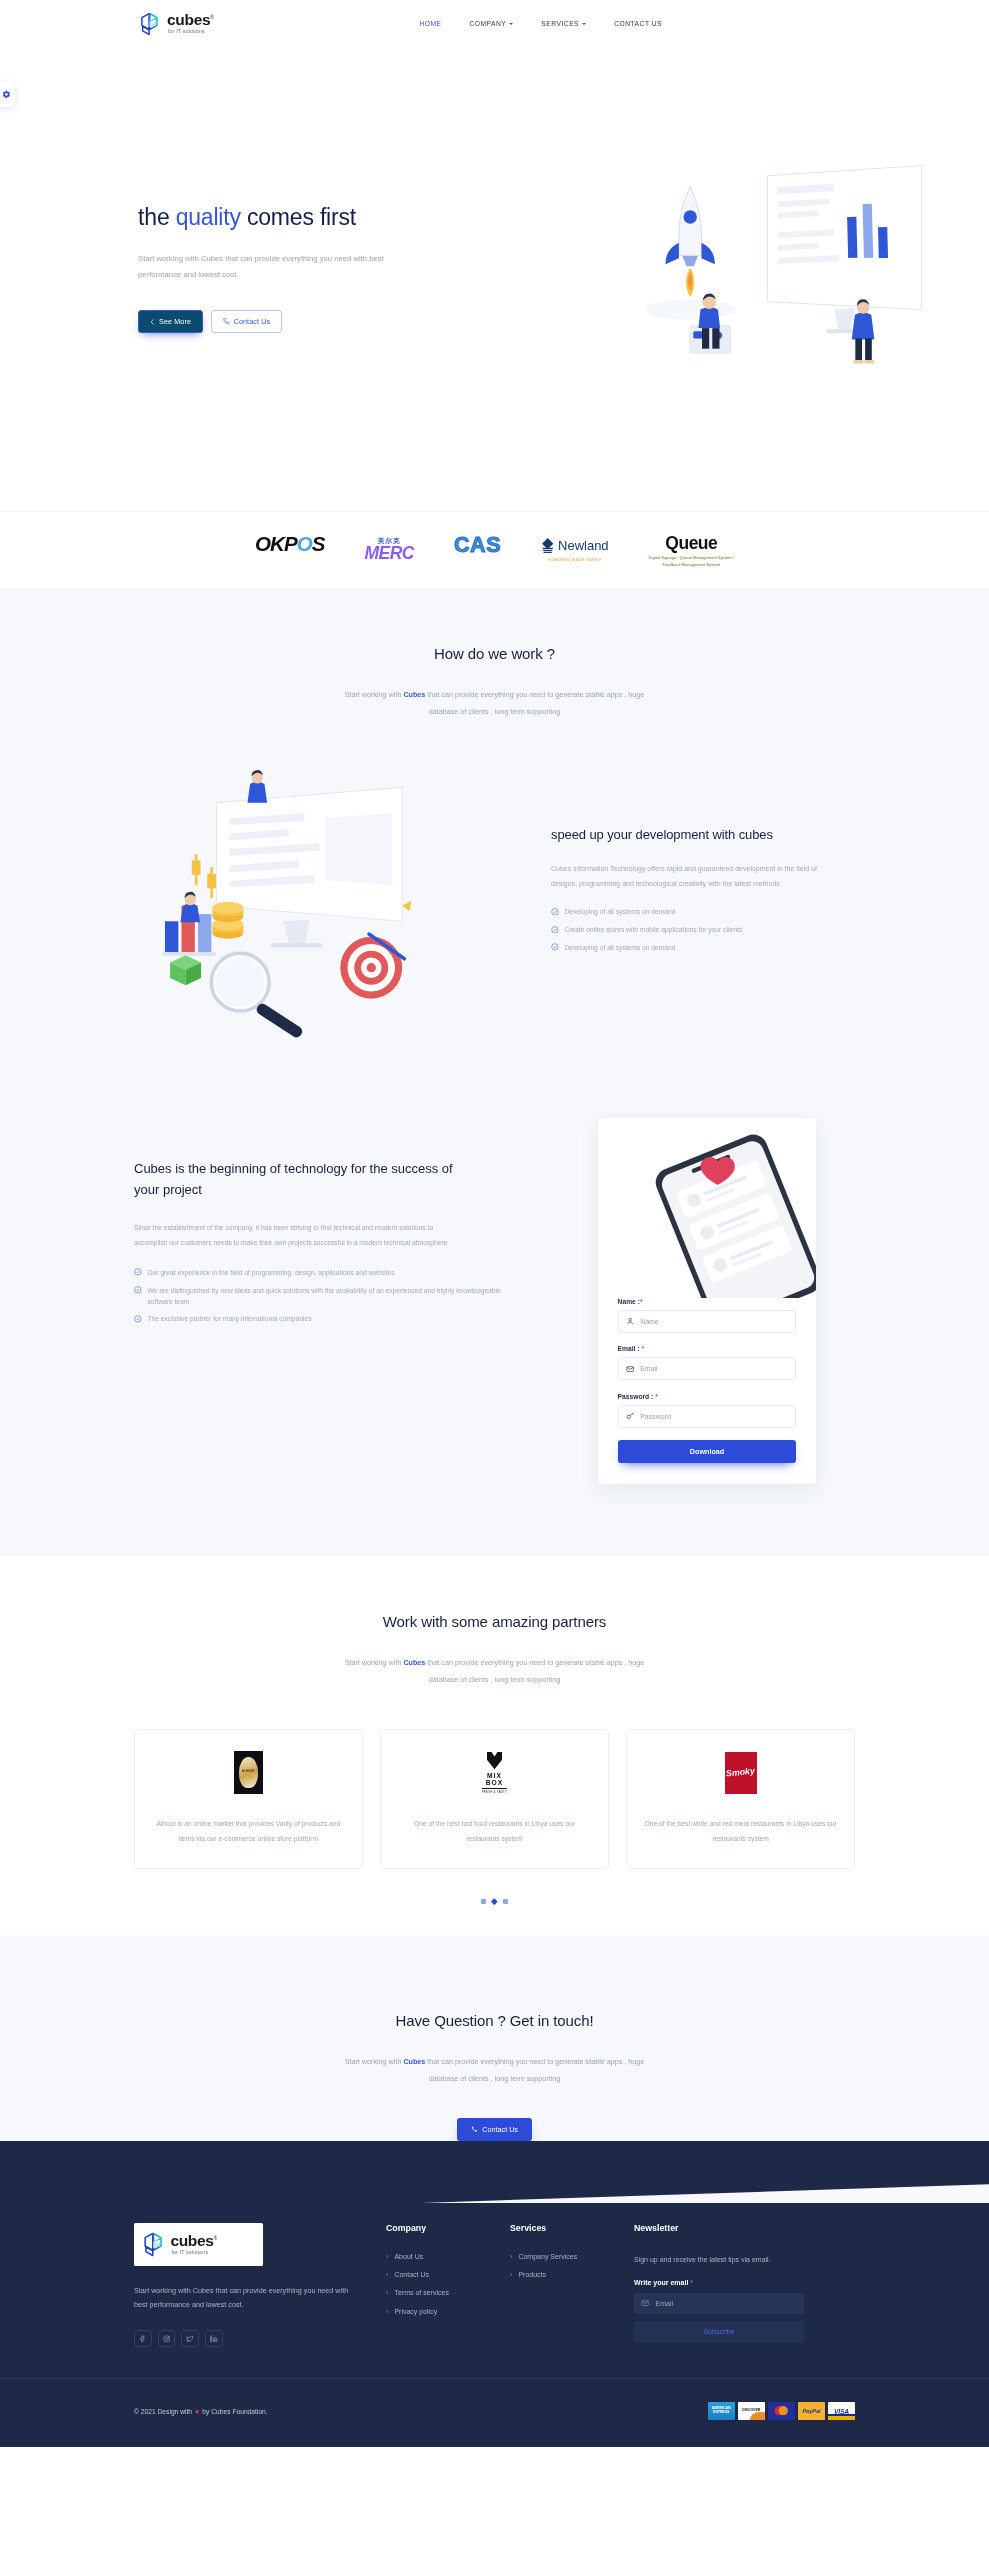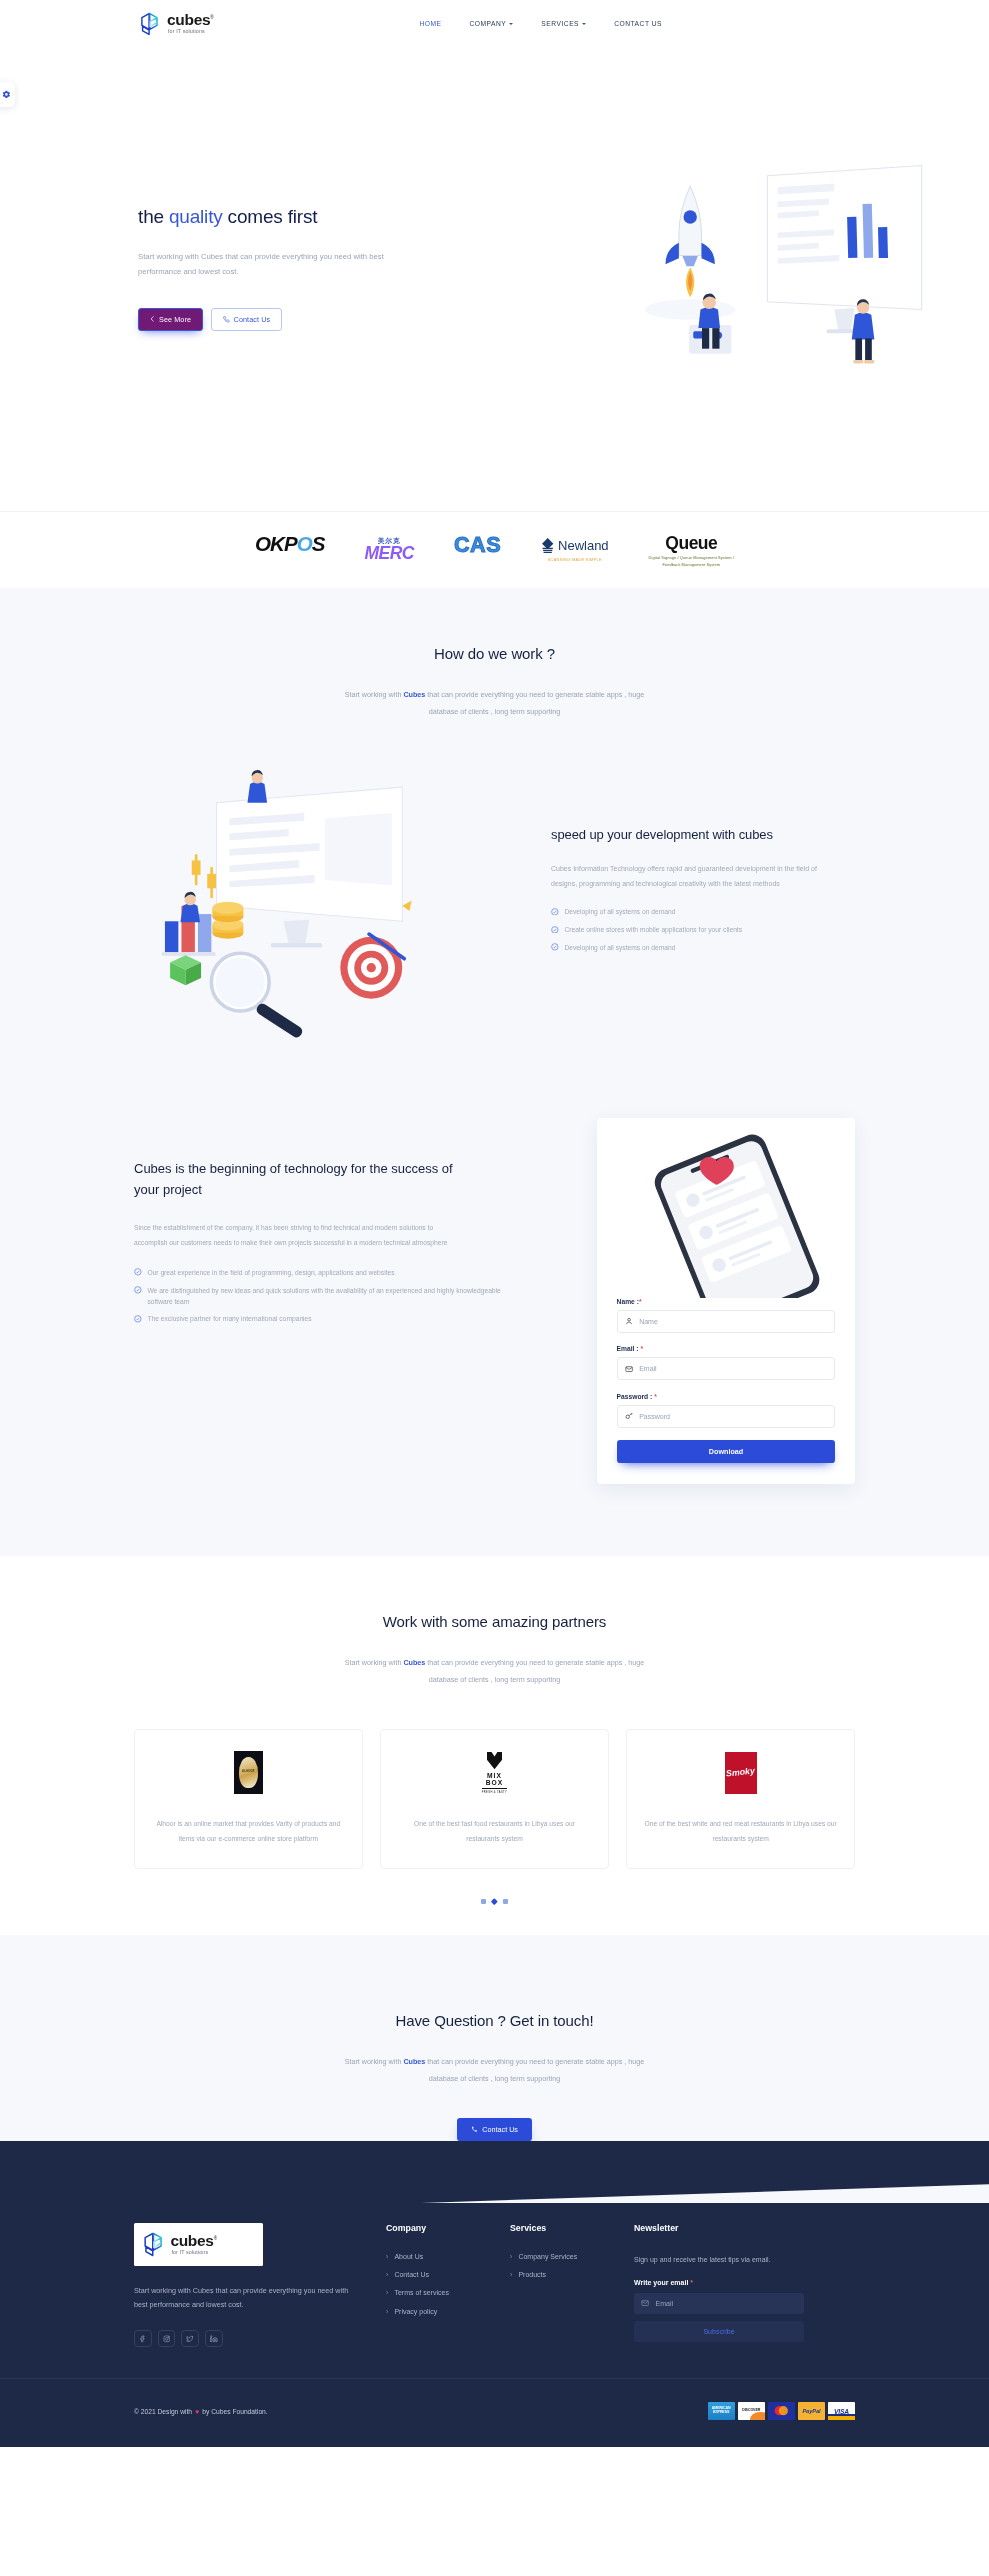--- a/index.html
+++ b/index.html
@@ -33,29 +33,29 @@
   .settings-tab {
     position: absolute; left: -6.2px; top: 82px; width: 21.6px; height: 25px;
     background: #fff; border-radius: 0 5.2px 5.2px 0; box-shadow: 0 1.5px 7.2px rgba(20,40,90,.12);
     display: flex; align-items: center; justify-content: flex-end; padding-right: 4.6px; z-index: 40;
   }
 
   
   .hero { position: relative; height: 464px; background: #fff; }
   .hero-inner { width: 721px; margin: 0 auto; display: flex; align-items: center; height: 100%; }
   .hero-copy { width: 319px; margin-left: 4.1px; margin-top: -20.6px; }
-  .hero-title { font-size: 19px; font-weight: 400; letter-spacing: -0.2px; line-height: 1.2; color: #14204a; }
+  .hero-title { font-size: 23px; font-weight: 400; letter-spacing: -0.2px; line-height: 1.2; color: #14204a; }
   .hero-title .accent { color: #3657d6; }
   .hero-sub { margin-top: 19.6px; font-size: 7.7px; line-height: 2; color: #9aa3b5; max-width: 278px; }
   .hero-btns { margin-top: 28px; display: flex; gap: 7.2px; }
   .btn {
     display: inline-flex; align-items: center; gap: 4.1px; font-size: 7.2px; border-radius: 3.1px;
     padding: 6.2px 11.3px; cursor: pointer; font-weight: 500; letter-spacing:0.1px;
   }
-  .btn-primary { background: #701a75; color: #fff; border: 0.5px solid #3657d6; box-shadow: 0 4.1px 9.3px -4.1px rgba(54,87,214,.8); }
+  .btn-primary { background: #0c4a6e; color: #fff; border: 0.5px solid #3657d6; box-shadow: 0 4.1px 9.3px -4.1px rgba(54,87,214,.8); }
   .btn-outline { background: #fff; color: #3657d6; border: 0.5px solid #b9c6ef; }
   .hero-art { position: absolute; right: 57px; top: 108px; width: 319px; height: 268px; }
 
   
   .logostrip { height: 77px; background: #fff; display: flex; align-items: center; justify-content: center; border-top: 0.5px solid #f1f3f7;}
   .logostrip-inner { width: 721px; display: flex; align-items: center; justify-content: center; gap: 40px; }
   .brand { display:flex; align-items:flex-start; justify-content:center; height: 36px; }
 
   .okpos { font-family: "Liberation Sans", sans-serif; font-weight: 800; font-size: 20.6px; letter-spacing: -1px; color:#111; font-style: italic;}
   .okpos .o2 { color:#4aa8e8; }
@@ -85,21 +85,21 @@
   .work-p { margin-top: 18.5px; font-size: 7px; line-height: 2.2; color: #a2aab9; max-width: 278px;}
   .checks { margin-top: 15.5px; display: flex; flex-direction: column; gap: 7.2px; }
   .check { display: flex; align-items: flex-start; gap: 5.7px; font-size: 6.7px; color: #a2aab9; line-height:1.6;}
   .check svg { flex: 0 0 auto; margin-top: 0.5px; }
 
   .begin-row { width: 721px; margin: 0 auto; display: flex; align-items: flex-start; padding: 20.6px 0 72px; }
   .begin-copy { width: 392px; padding-top: 41px; }
   .begin-h { font-size: 13px; line-height: 1.6; font-weight: 400; color:#16213f; max-width: 319px;}
   .begin-p { margin-top: 20.6px; font-size: 6.7px; line-height: 2.2; color: #a2aab9; max-width: 319px;}
   .begin-card {
-    width: 258px; margin-left: 72px; background: #fff; border-radius: 4.1px;
+    width: 218px; margin-left: 72px; background: #fff; border-radius: 4.1px;
     box-shadow: 0 5.2px 20.6px rgba(25,45,95,.08); padding: 0 0 20.6px;
   }
   .card-art { height: 180px; border-radius: 4.1px 4.1px 0 0; position: relative; overflow:hidden; }
   .form { padding: 0 19.6px; }
   .f-label { font-size: 6.7px; font-weight: 700; color: #1d2b4d; margin-bottom: 5.2px; }
   .f-label .req { color: #e14b4b; }
   .f-field {
     height: 23px; border: 0.5px solid #e6e9f0; border-radius: 3.1px; display: flex; align-items: center;
     padding: 0 7.2px; gap: 6.2px; margin-bottom: 12.4px; background:#fff;
   }

